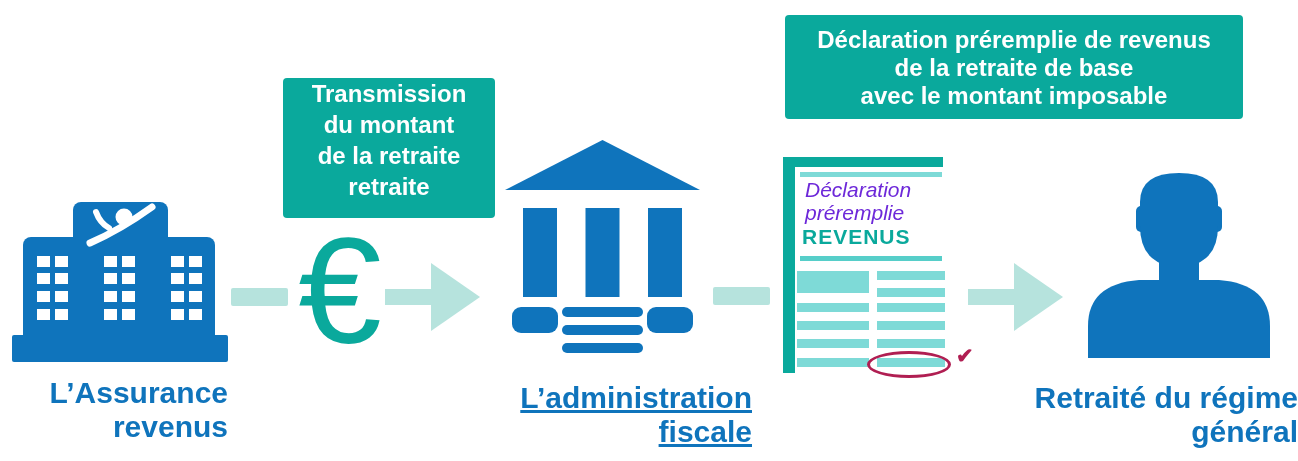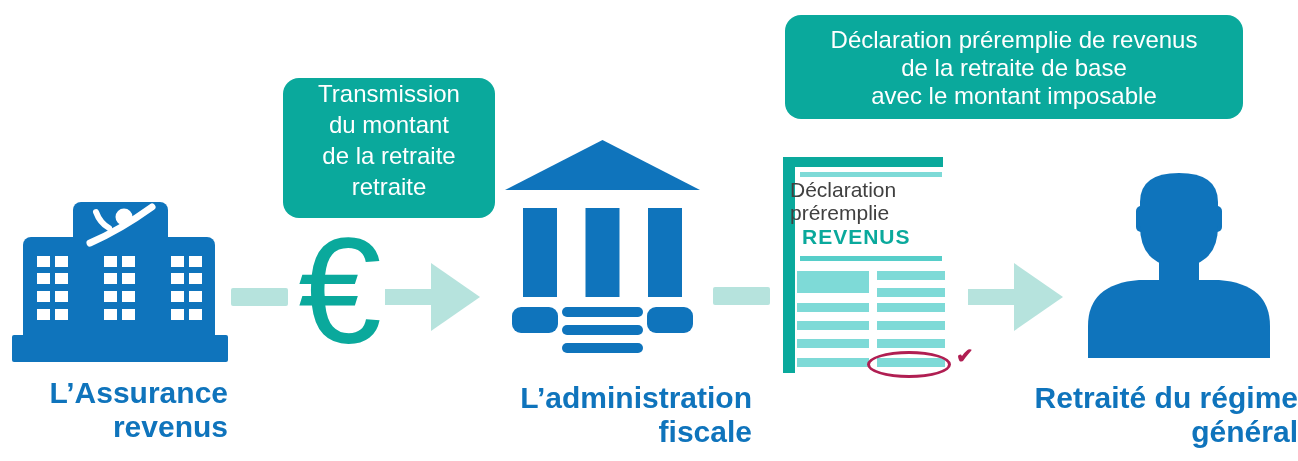--- a/index.html
+++ b/index.html
@@ -4,32 +4,32 @@
 <style>
   html,body{margin:0;padding:0;background:#fff;}
   .canvas{
     position:relative;width:1298px;height:461px;background:#ffffff;overflow:hidden;
     font-family:"Liberation Sans",sans-serif;
   }
   .abs{position:absolute;}
 
   
   .bubble{
-    position:absolute;background:#0AA99C;color:#ffffff;font-weight:normal;
-    text-align:center;border-radius:16px;box-sizing:border-box;
+    position:absolute;background:#0AA99C;color:#ffffff;font-weight:bold;
+    text-align:center;border-radius:4px;box-sizing:border-box;
   }
   .bubble-transmission{left:283px;top:78px;width:212px;height:140px;font-size:24px;line-height:31px;}
   .bubble-declaration{left:785px;top:15px;width:458px;height:104px;font-size:24px;line-height:28px;padding-top:11px;}
 
   
   .node-label{
     position:absolute;color:#0F74BC;font-weight:bold;font-size:30px;line-height:34px;text-align:right;
   }
   .label-assurance{left:8px;top:376px;width:220px;}
-  .label-administration{left:452px;top:381px;width:300px;}
+  .label-administration{left:452px;top:381px;width:300px;text-decoration:underline;}
   .label-retraite{left:988px;top:381px;width:310px;}
 
   
   .dash{position:absolute;background:#B6E3DD;width:57px;height:18px;border-radius:2px;}
   .dash-1{left:231px;top:288px;}
   .dash-2{left:713px;top:287px;}
   .arrow-svg{position:absolute;width:96px;height:70px;}
   .arrow-1{left:385px;top:262px;}
   .arrow-2{left:968px;top:262px;}
 
@@ -37,21 +37,21 @@
   .euro{
     position:absolute;left:288px;top:228px;width:104px;height:130px;
     color:#0AA99C;font-size:150px;line-height:126px;text-align:center;font-weight:normal;
   }
 
   
   .form{position:absolute;left:783px;top:157px;width:200px;height:232px;}
   .form .bar-top{position:absolute;left:0;top:0;width:160px;height:10px;background:#0AA99C;}
   .form .bar-left{position:absolute;left:0;top:0;width:12px;height:216px;background:#0AA99C;}
   .form .light-rule{position:absolute;left:17px;top:15px;width:142px;height:5px;background:#7EDAD7;}
-  .form .t1,.form .t2{position:absolute;left:7px;color:#404040;font-size:21px;line-height:23px;white-space:nowrap;}
+  .form .t1,.form .t2{position:absolute;left:22px;color:#6d28d9;font-size:21px;line-height:23px;white-space:nowrap;font-style:italic;}
   .form .t1{top:21px;}
   .form .t2{top:44px;}
   .form .t3{position:absolute;left:19px;top:68px;color:#0AA99C;font-size:21px;font-weight:bold;letter-spacing:1px;white-space:nowrap;}
   .form .mid-rule{position:absolute;left:17px;top:99px;width:142px;height:5px;background:#56CEC9;}
   .form .blk{position:absolute;background:#7EDAD7;}
   .form .ellipse{
     position:absolute;left:84px;top:194px;width:84px;height:27px;box-sizing:border-box;
     border:3px solid #B01E52;border-radius:50%;
   }
   .form .check{position:absolute;left:173px;top:187px;color:#B01E52;font-size:21px;font-weight:bold;}

